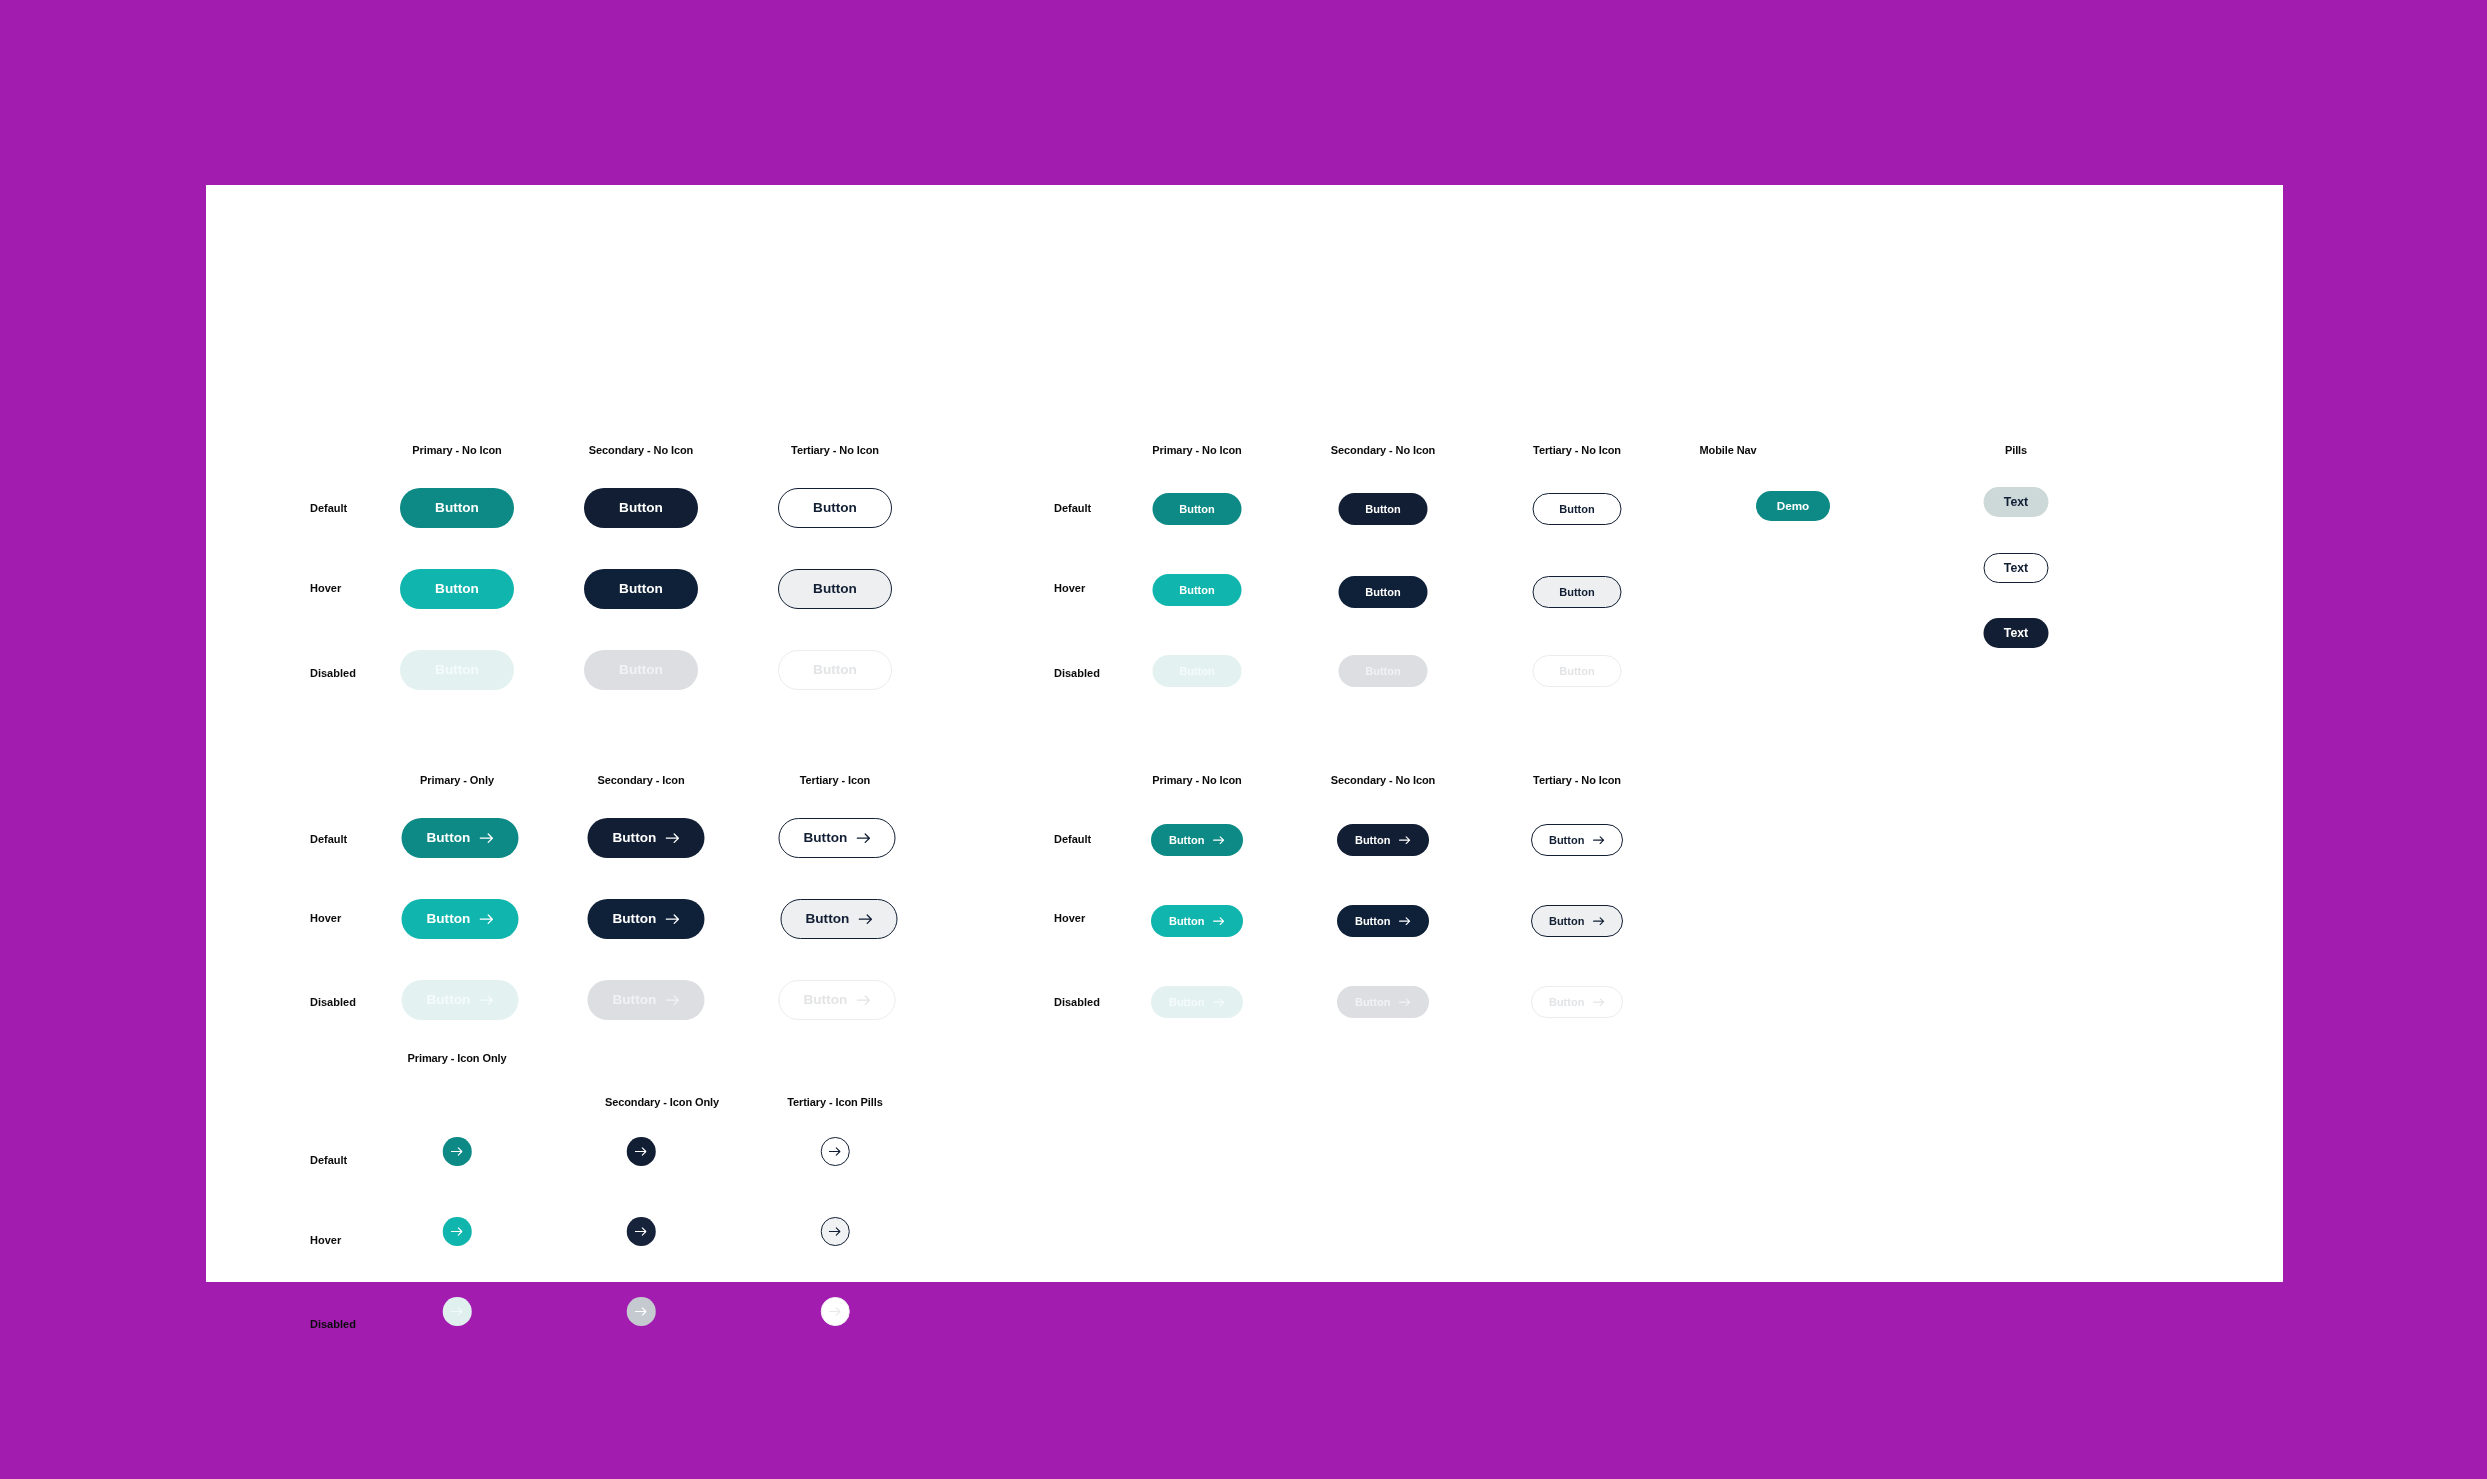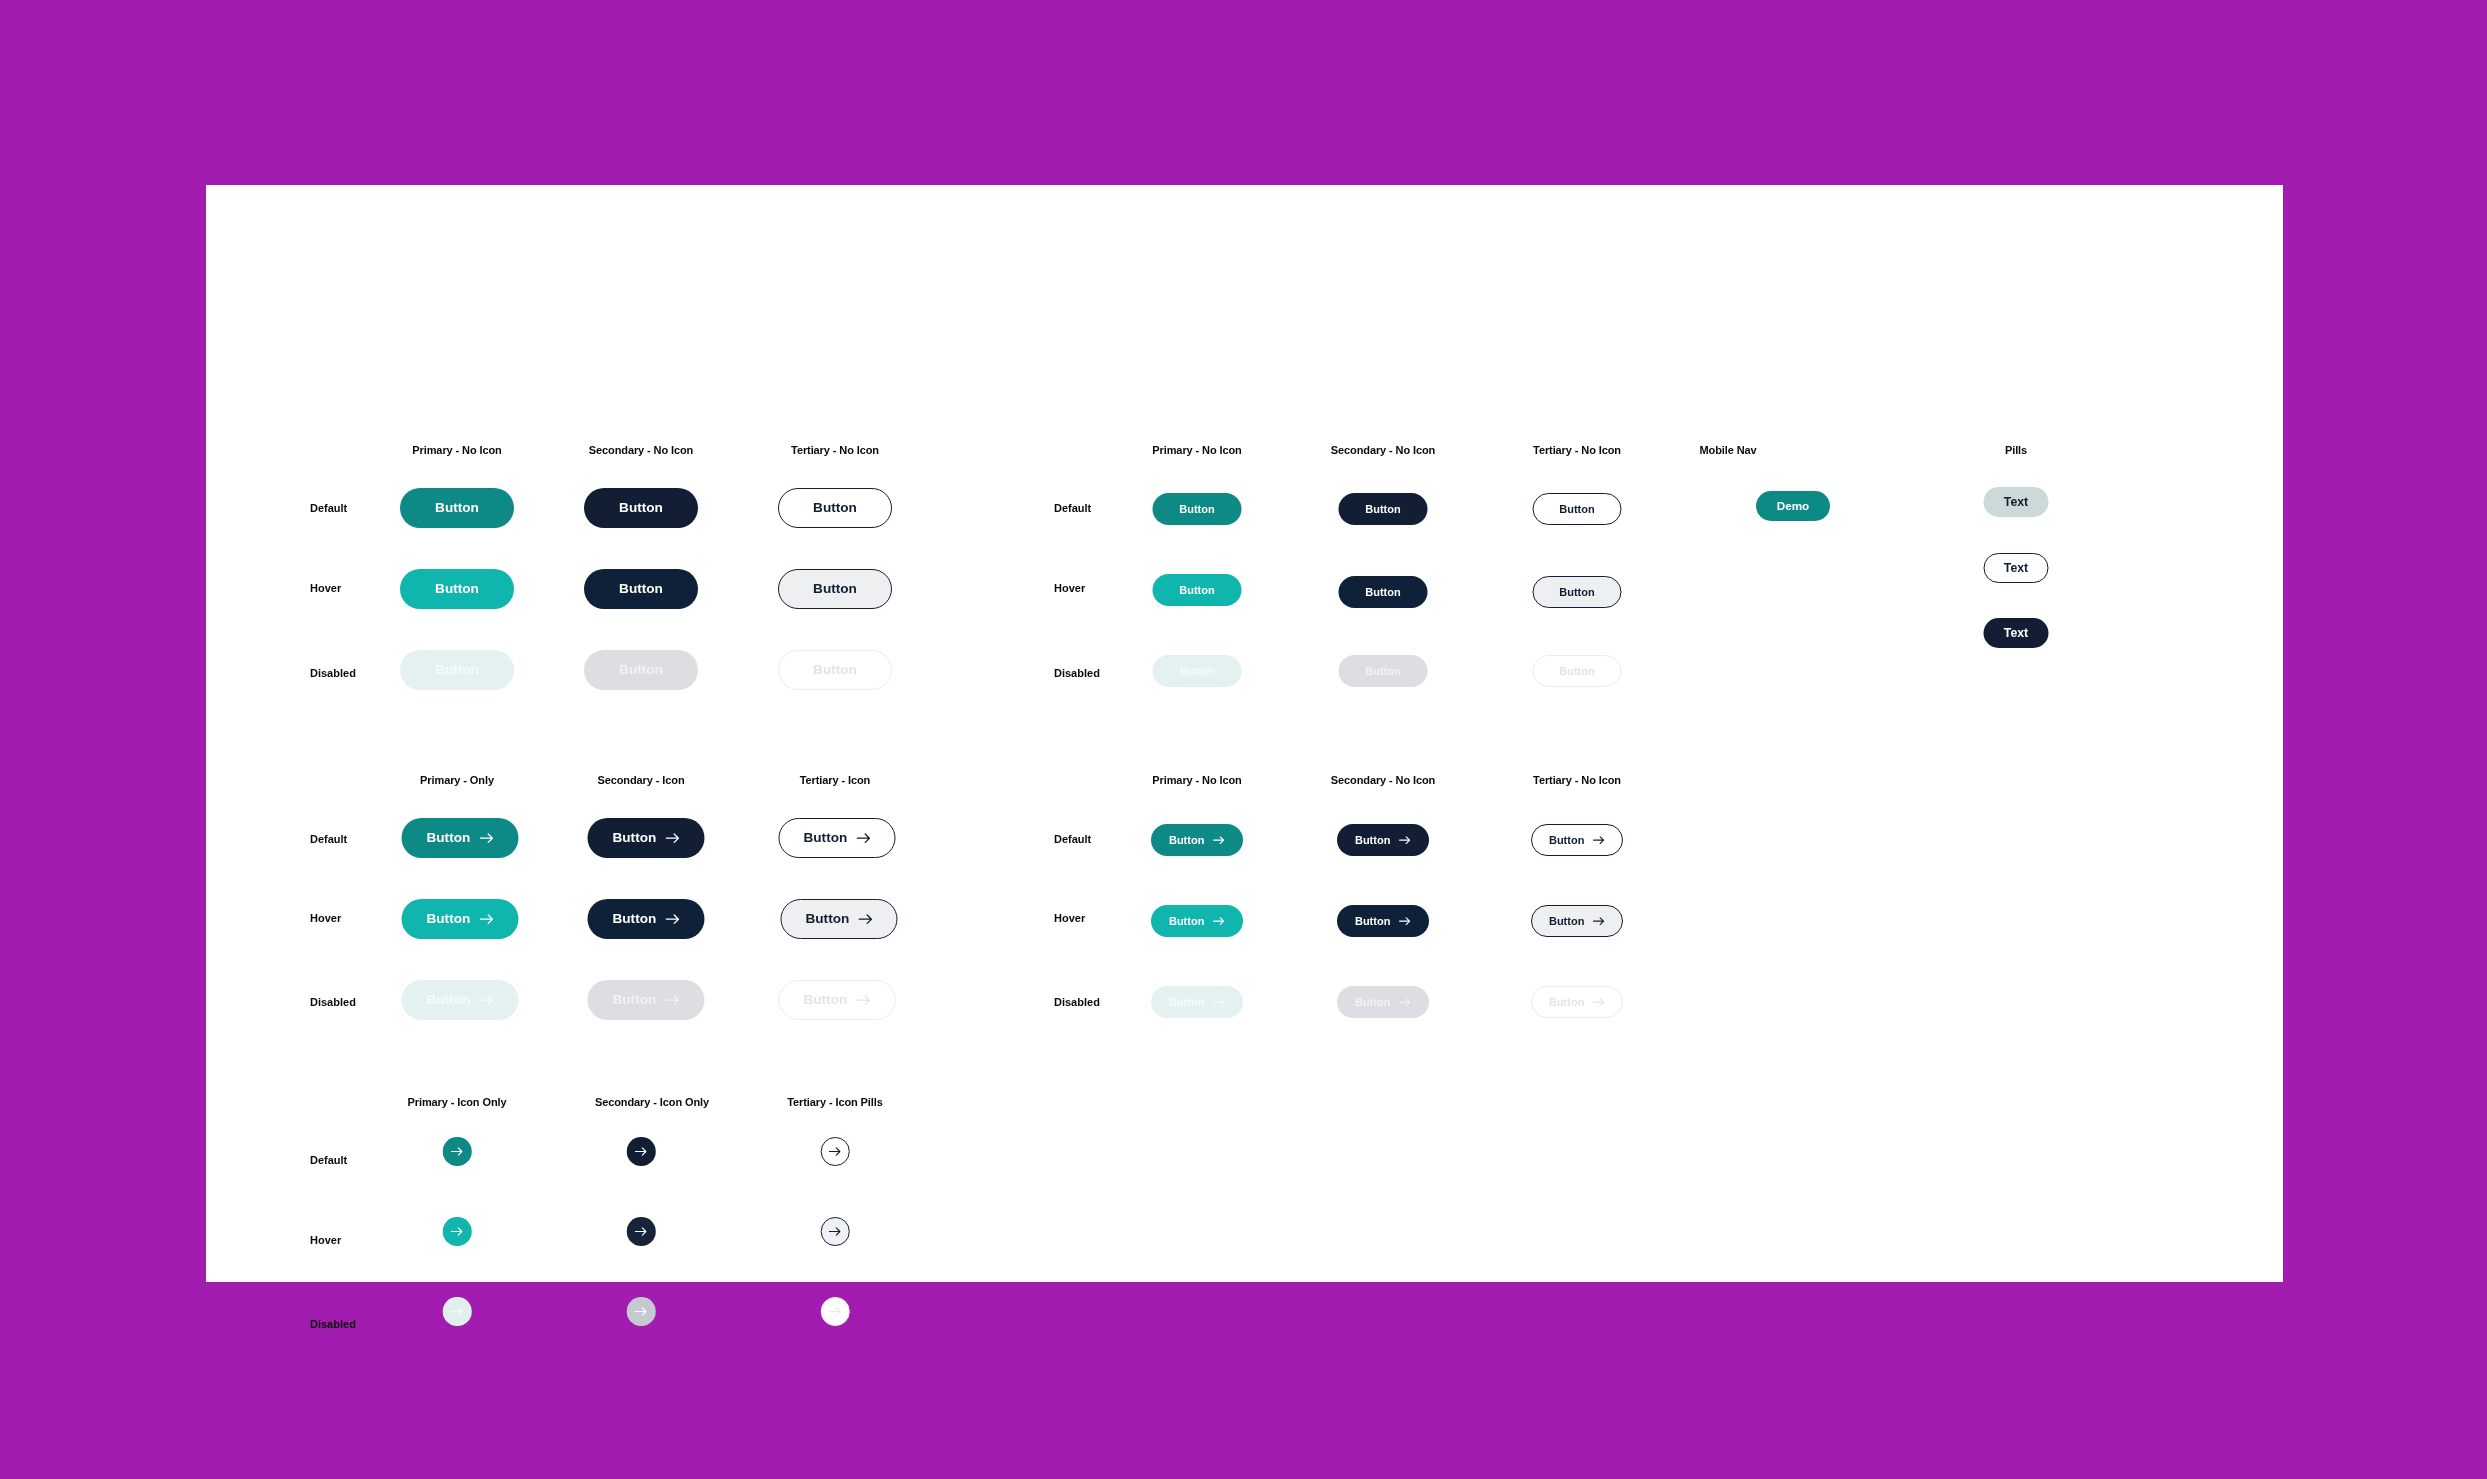--- a/index.html
+++ b/index.html
@@ -375,22 +375,22 @@
         <span>
           <svg class="arrow" width="11.7" height="8.4" viewBox="0 0 22 16" fill="none">
             <path d="M1 8H20M20 8L13.5 1.5M20 8L13.5 14.5" stroke="#e2e4e6" stroke-width="2.2" stroke-linecap="round" stroke-linejoin="round"></path>
           </svg>
         </span>
       </button>
     </div>
 
     <div>
 
-      <div class="col-header" style="left:251px; top:911px;">Primary - Icon Only</div>
-      <div class="col-header" style="left:446px; top:911px;">Secondary - Icon Only</div>
+      <div class="col-header" style="left:251px; top:867px;">Primary - Icon Only</div>
+      <div class="col-header" style="left:456px; top:911px;">Secondary - Icon Only</div>
       <div class="col-header" style="left:629px; top:911px;">Tertiary - Icon Pills</div>
 
       <div class="row-label" style="left:104px; top:969px;">Default</div>
       <div class="row-label" style="left:104px; top:1049px;">Hover</div>
       <div class="row-label" style="left:104px; top:1133px;">Disabled</div>
 
       <button class="btn-circle circle-primary-default" style="left:251px; top:952px;">
         <span>
           <svg class="arrow" width="12.3" height="9" viewBox="0 0 22 16" fill="none">
             <path d="M1 8H20M20 8L13.5 1.5M20 8L13.5 14.5" stroke="#ffffff" stroke-width="2" stroke-linecap="round" stroke-linejoin="round"></path>

